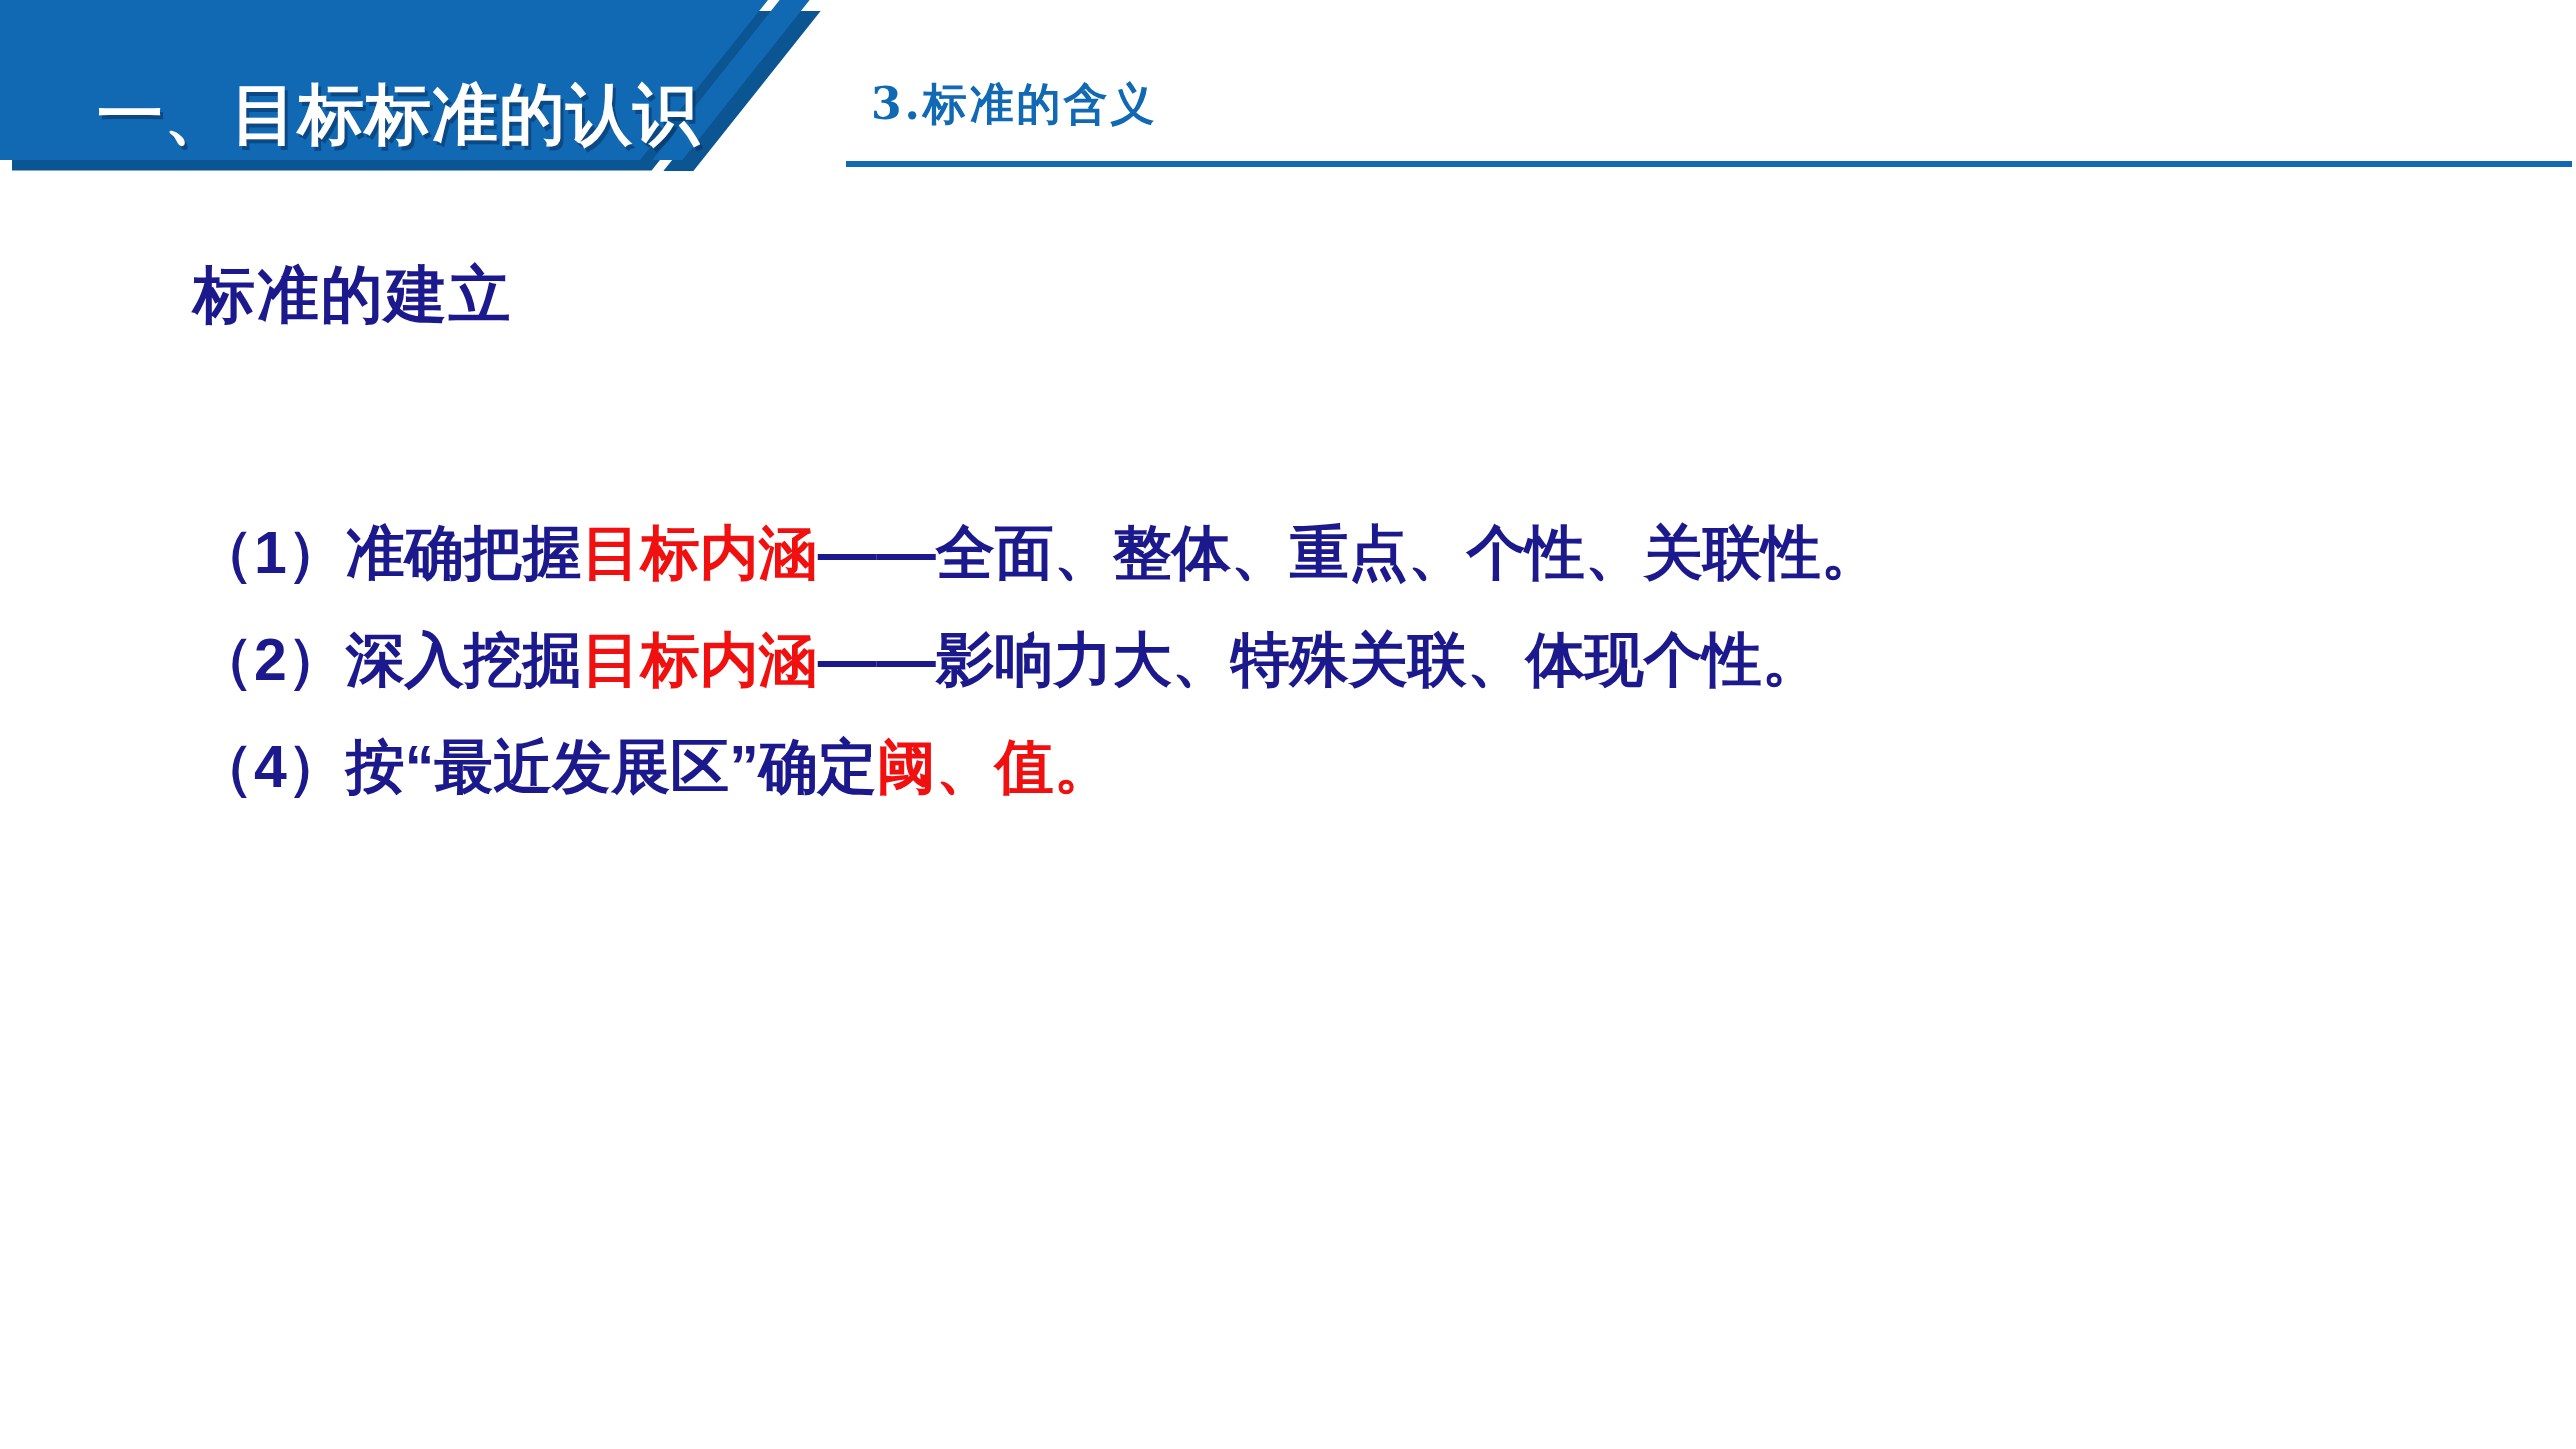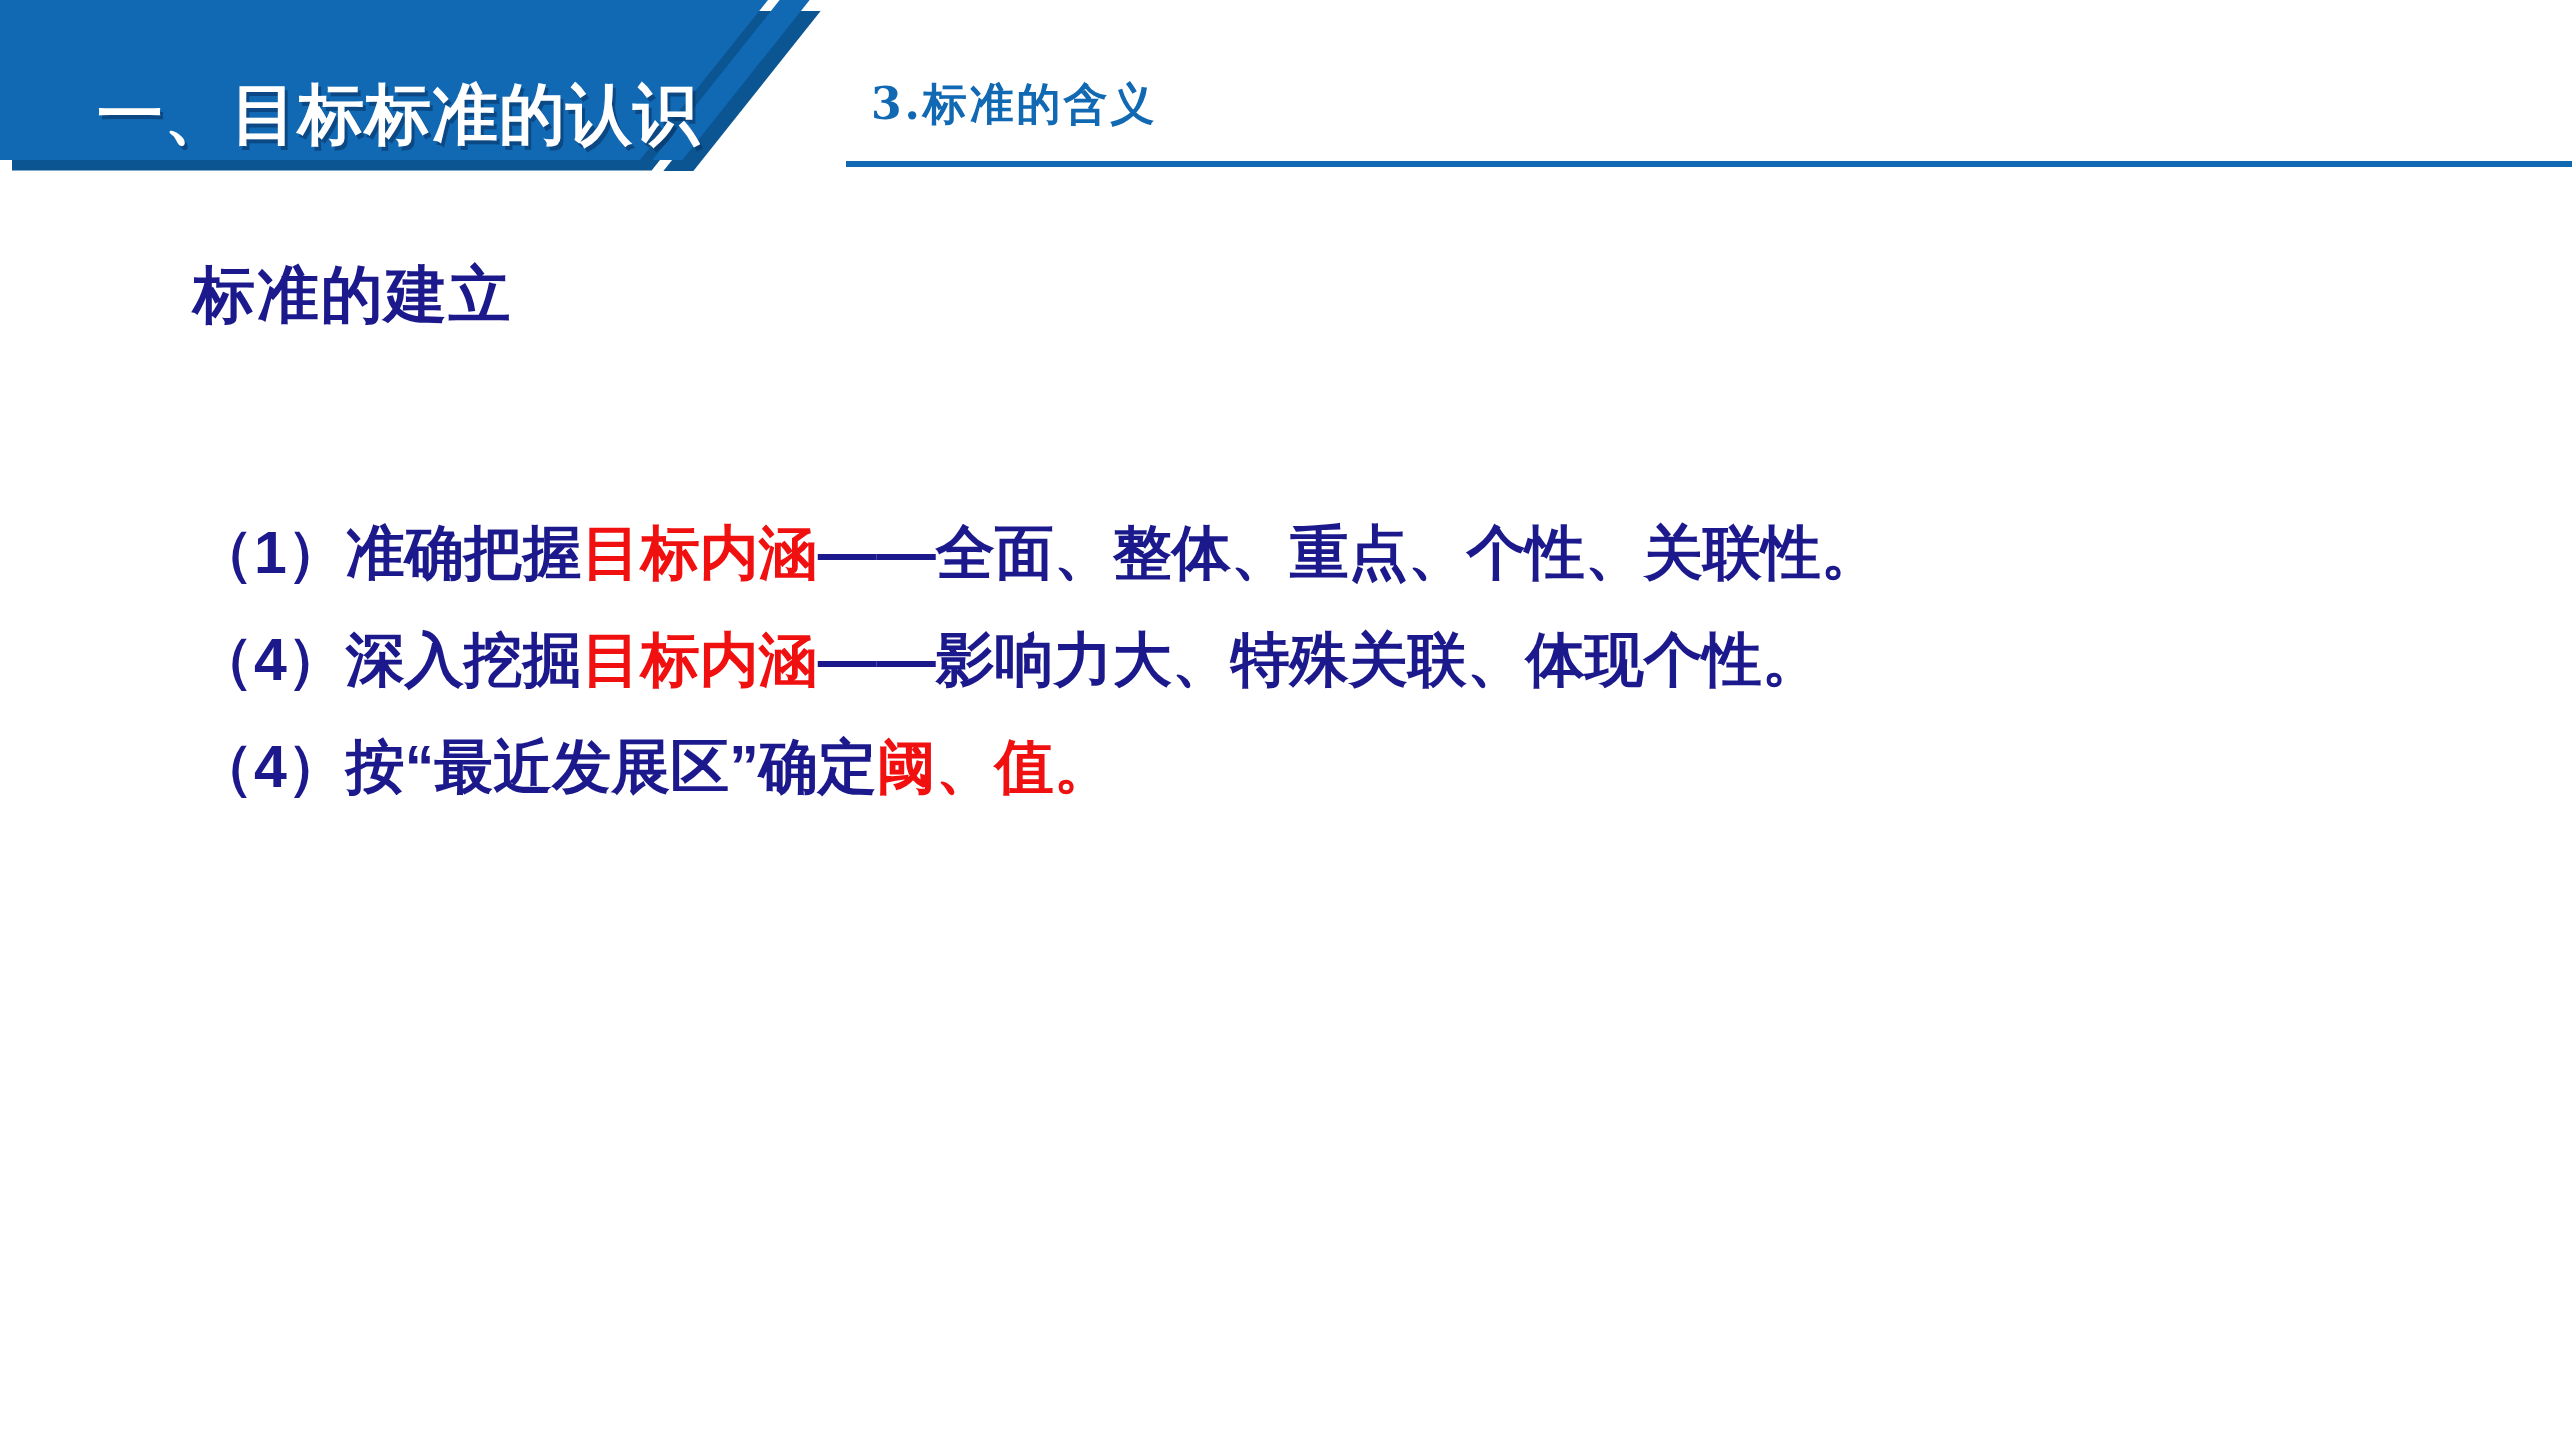--- a/index.html
+++ b/index.html
@@ -136,21 +136,21 @@
   <div class="section-title">3.标准的含义</div>
   <div class="header-underline"></div>
 
   <div class="content-heading">标准的建立</div>
 
   <ol class="points">
     <li>
       <span>（1）准确把握</span><span class="hl">目标内涵</span><span>——全面、整体、重点、个性、关联性。</span>
     </li>
     <li>
-      <span>（4）深入挖掘</span><span class="hl">目标内涵</span><span>——影响力大、特殊关联、体现个性。</span>
+      <span>（2）深入挖掘</span><span class="hl">目标内涵</span><span>——影响力大、特殊关联、体现个性。</span>
     </li>
     <li>
       <span>（4）按“最近发展区”确定</span><span class="hl">阈、值。</span><span></span>
     </li>
   </ol>
 
 </div>
 
 
 </body></html>

